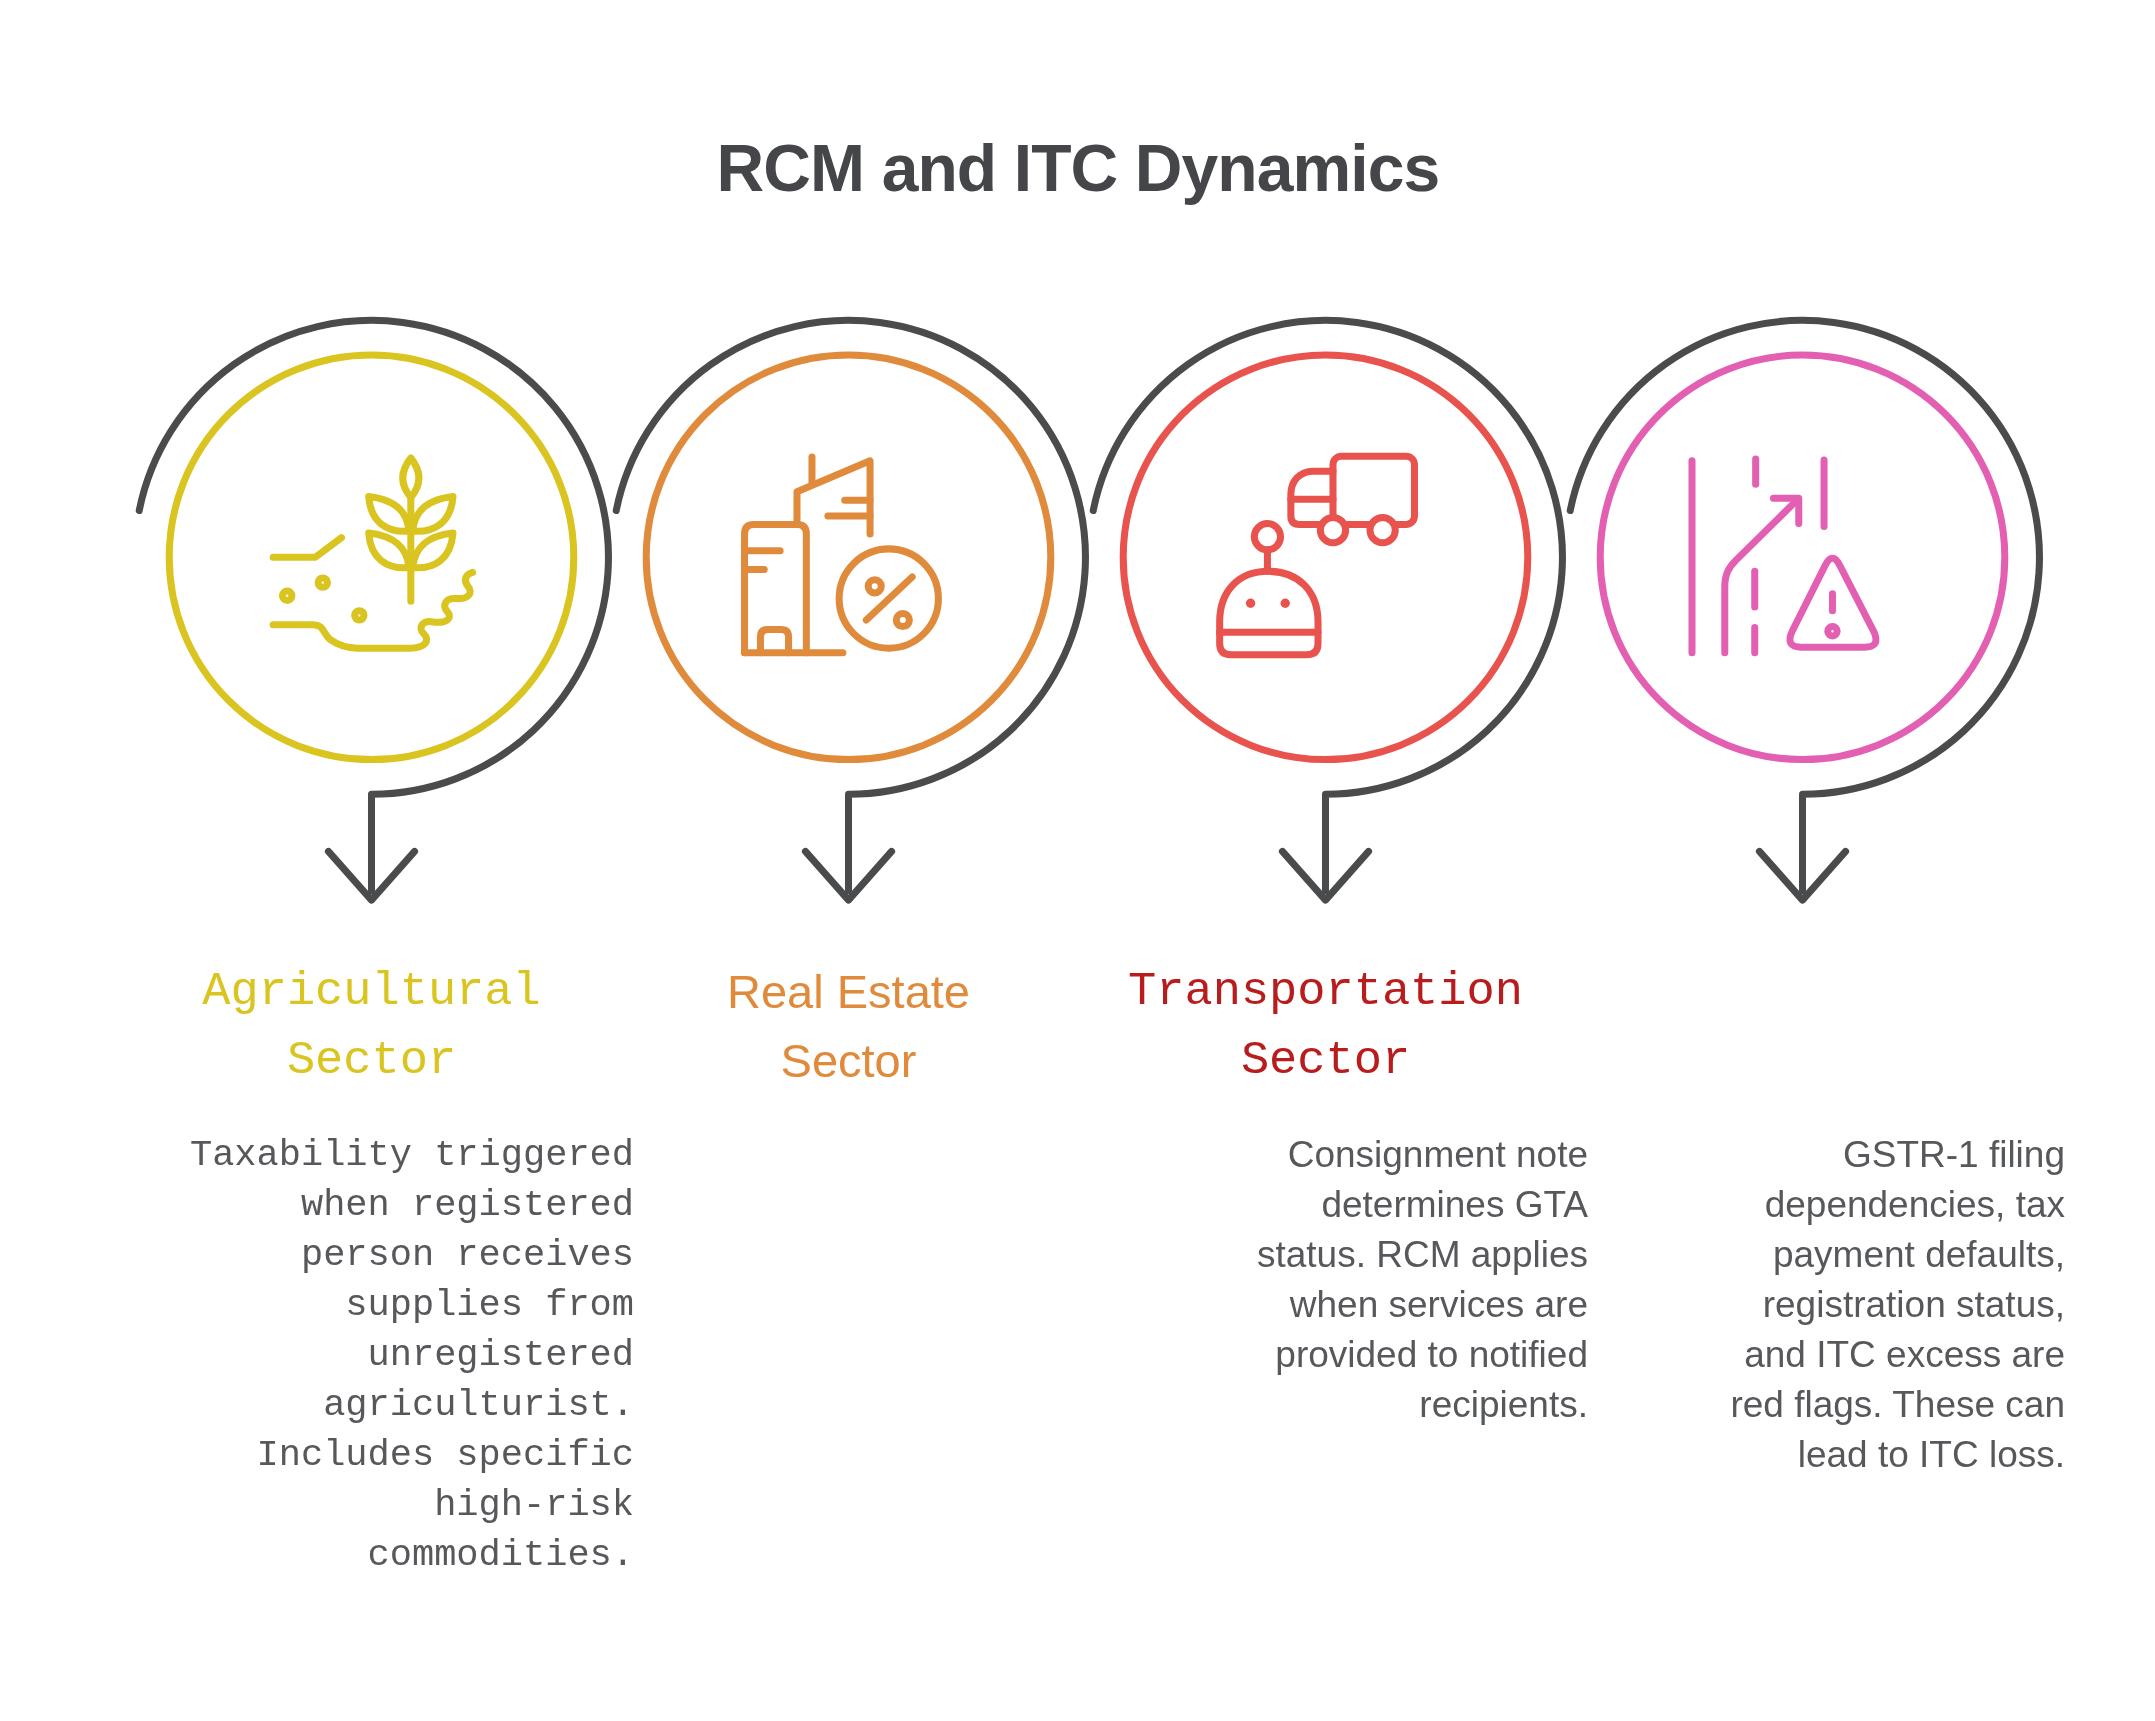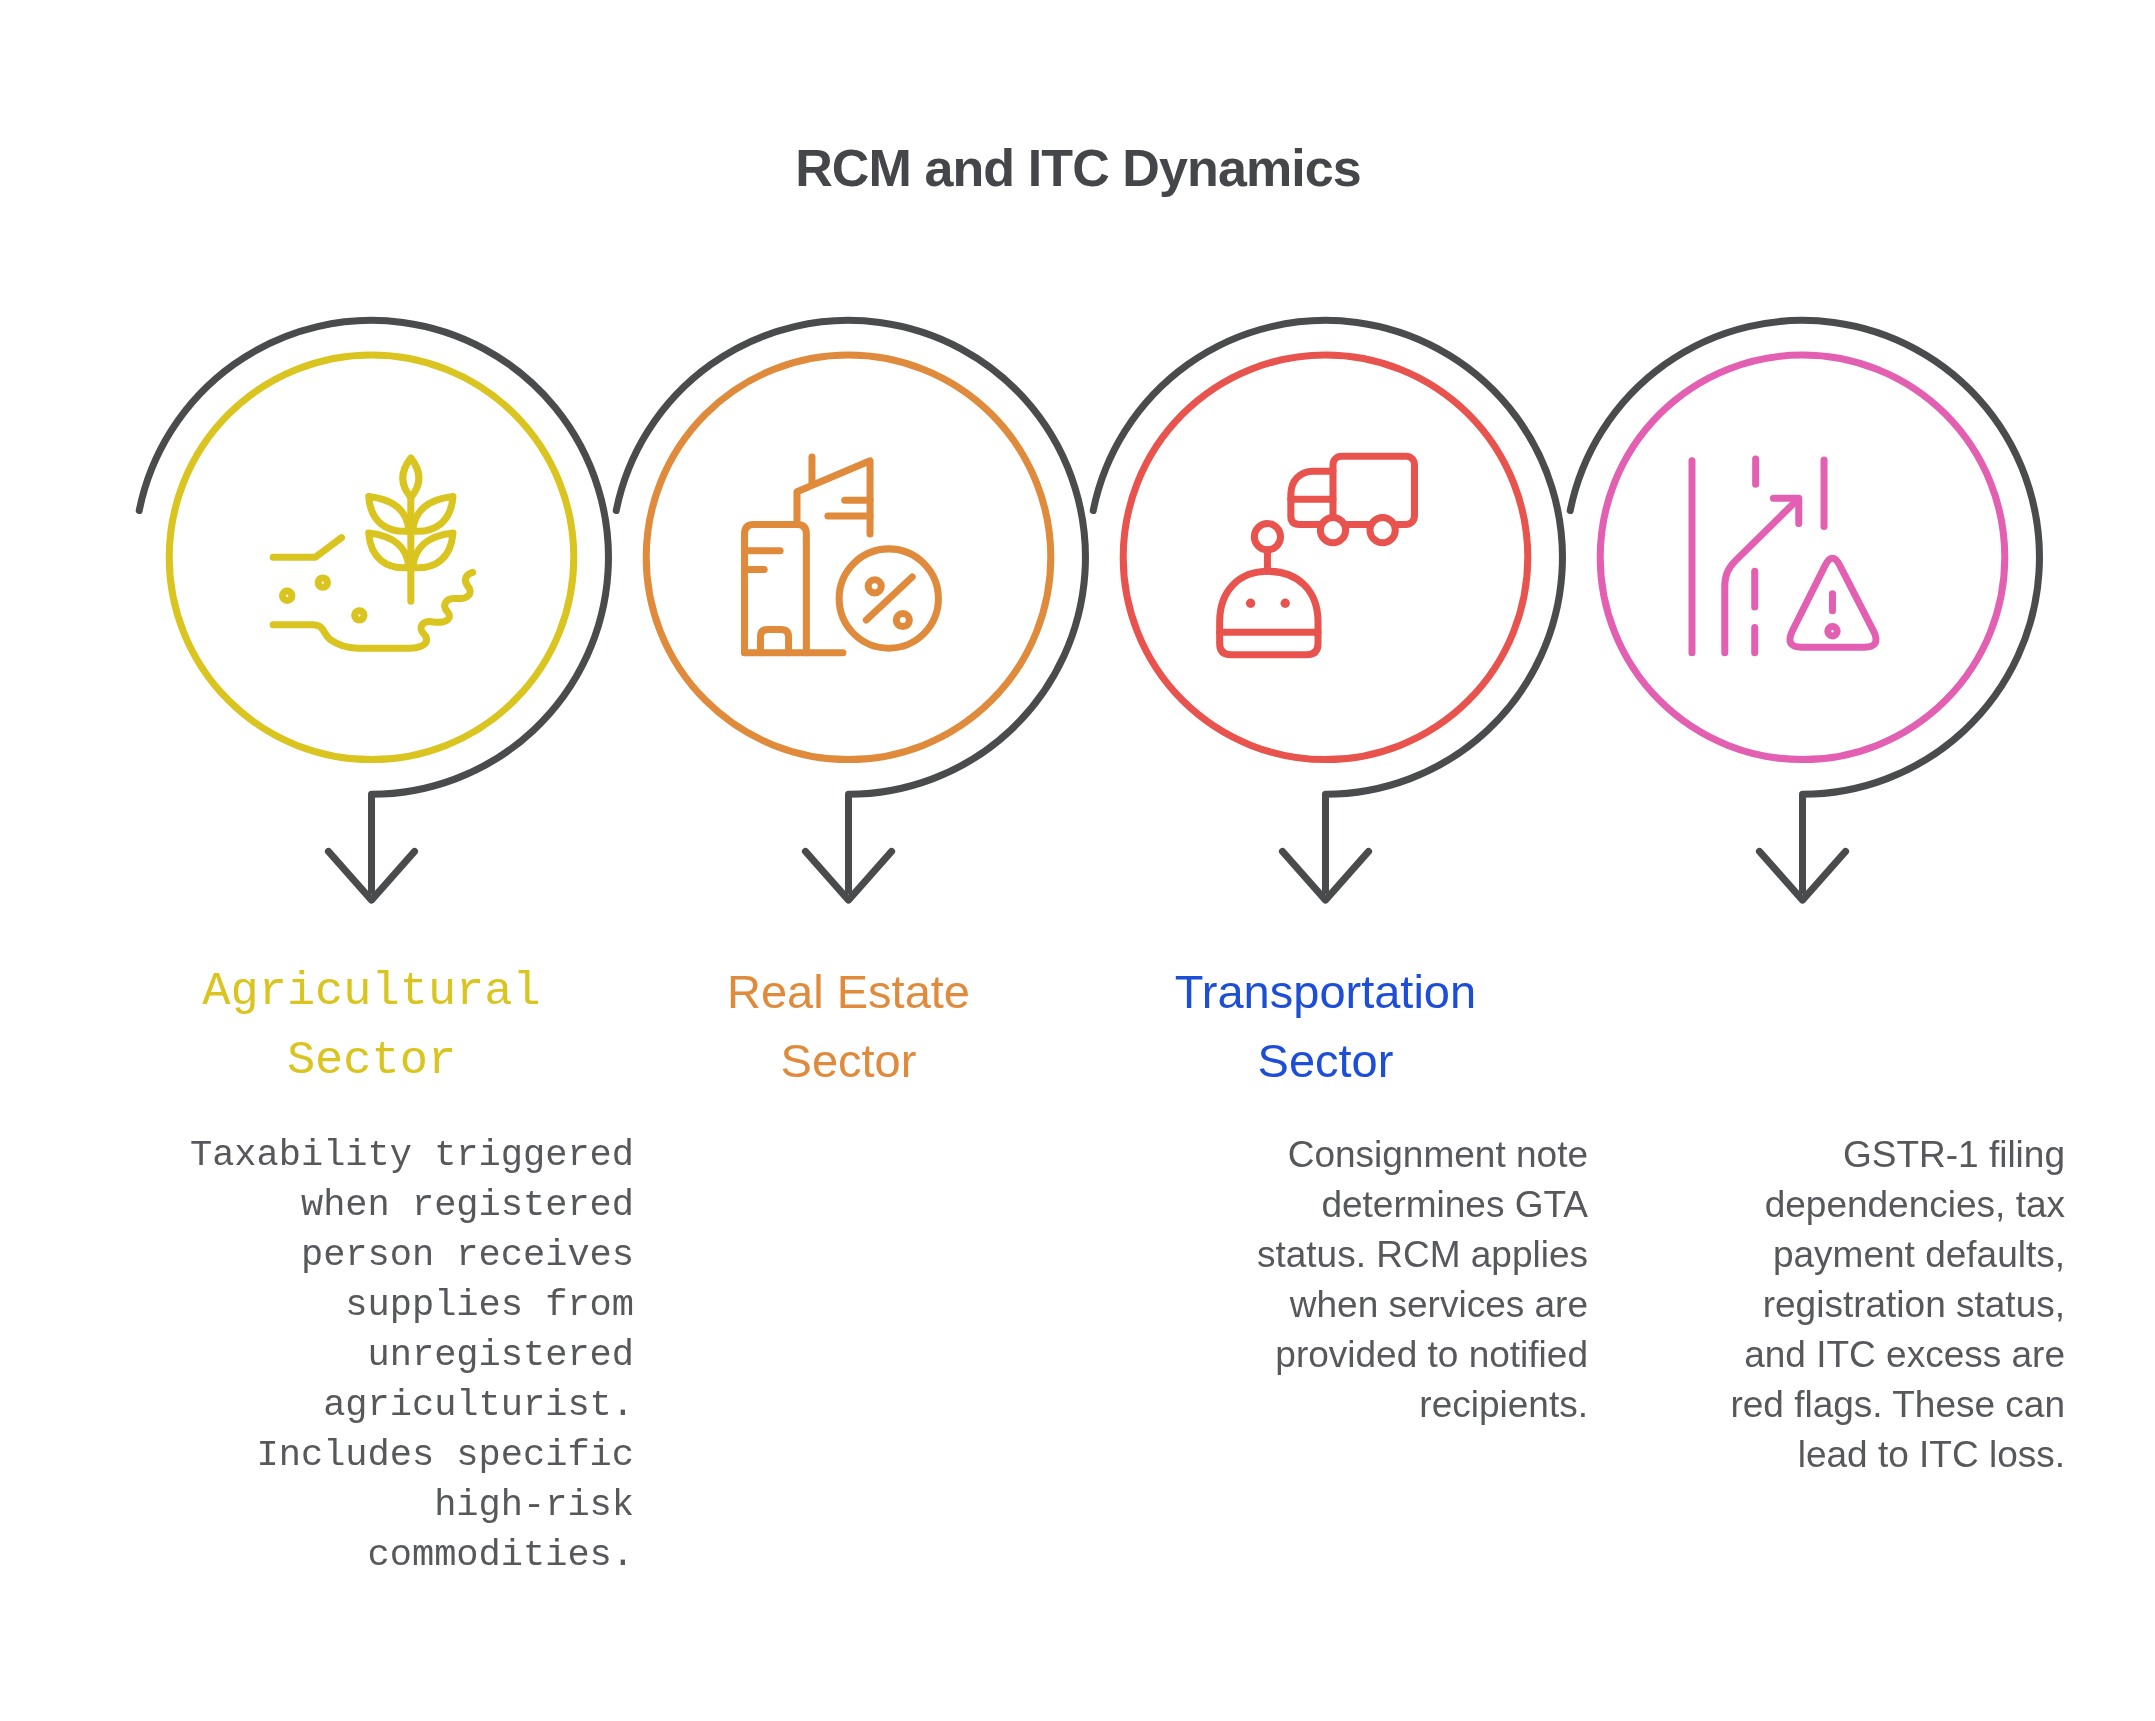--- a/index.html
+++ b/index.html
@@ -5,21 +5,21 @@
   html,body{margin:0;padding:0;}
   body{
     width:2156px;height:1721px;
     background:#ffffff;
     font-family:"Liberation Sans","DejaVu Sans",sans-serif;
     position:relative;overflow:hidden;
   }
   .page-title{
     position:absolute;top:131px;left:0;width:2156px;
     margin:0;text-align:center;
-    font-size:52px;line-height:75px;font-weight:bold;letter-spacing:-0.9px;
+    font-size:66px;line-height:75px;font-weight:bold;letter-spacing:-0.9px;
   }
   .module{position:absolute;top:309px;width:487px;height:1359px;}
   .module .art{position:absolute;top:0;left:0;}
   .module-title{
     position:absolute;top:648px;left:0;width:487px;margin:0;
     font-size:47px;line-height:69px;font-weight:400;
     text-align:center;white-space:pre-line;
   }
   .module-desc{
     position:absolute;top:821px;left:-19px;width:525px;margin:0;
@@ -114,21 +114,21 @@
         <circle cx="186" cy="106" r="13.5" fill="#ffffff"></circle>
         <circle cx="63" cy="113" r="14"></circle>
         <path d="M63 127 L63 150"></path>
         <path d="M12 227 L12 204 C12 170 33 150 64 150 C95 150 117 170 117 204 L117 227 Q117 239 105 239 L24 239 Q12 239 12 227 Z"></path>
         <path d="M12 215 L117 215"></path>
         <circle cx="45" cy="184" r="5" stroke="none" fill="#e9534e"></circle>
         <circle cx="82" cy="184" r="5" stroke="none" fill="#e9534e"></circle>
       </g>
     </g>
   </svg>
-  <h2 class="module-title" style="color: #1d4ed8;">Transportation
+  <h2 class="module-title" style="color: #b91c1c; font-family: Liberation Mono, monospace;">Transportation
 Sector</h2>
   <p class="module-desc">Consignment note
 determines GTA
 status. RCM applies
 when services are
 provided to notified
 recipients.</p>
 </div>
 
 <div class="module m4">

